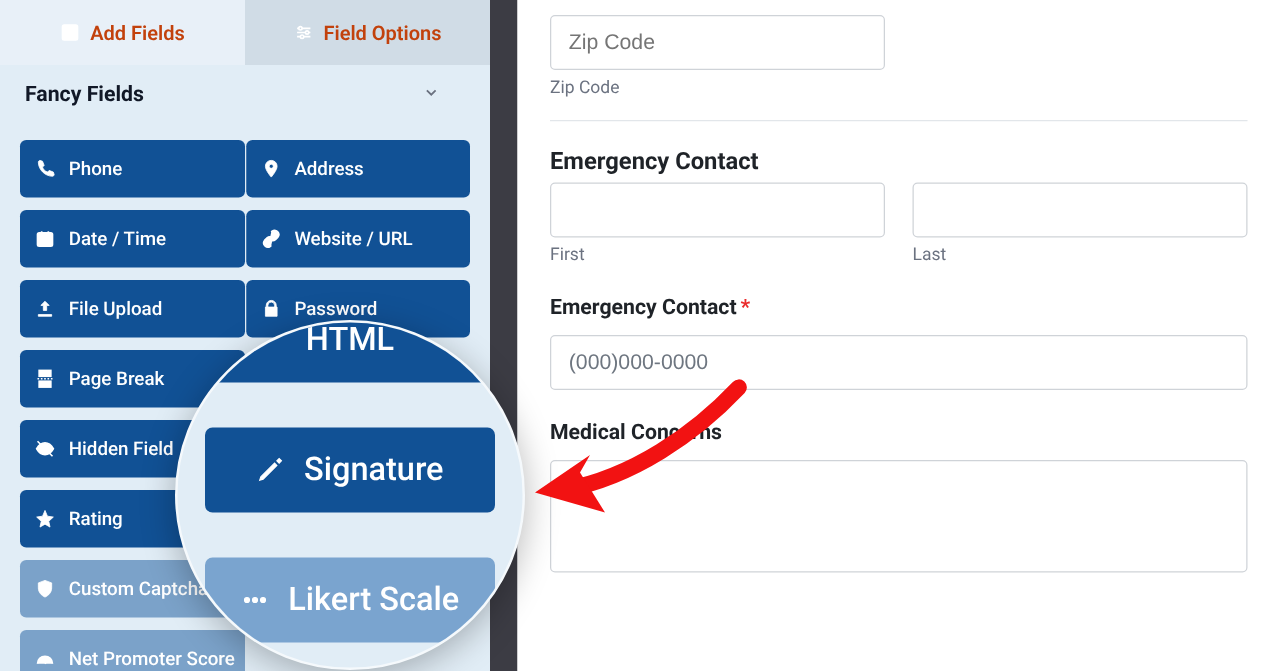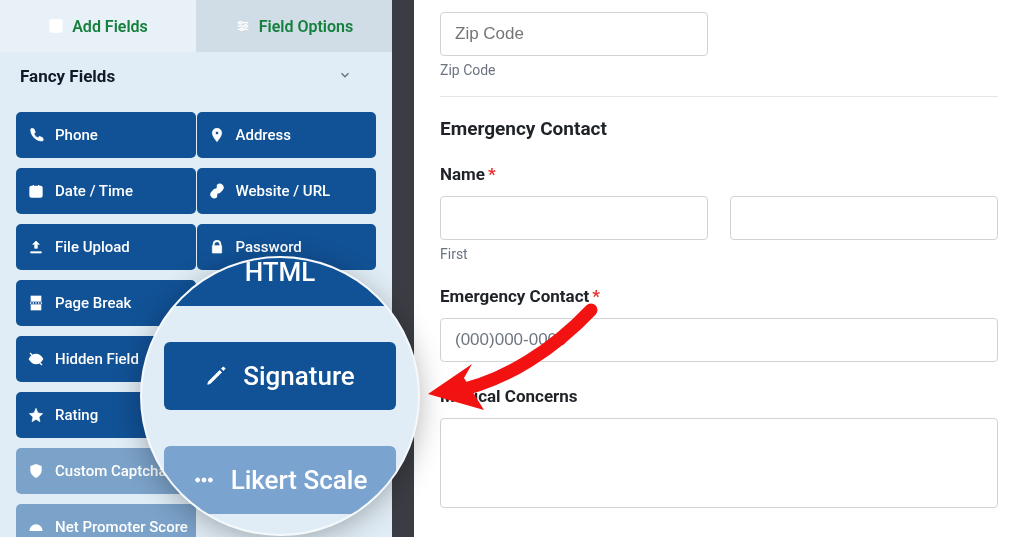--- a/index.html
+++ b/index.html
@@ -28,21 +28,21 @@
       background: #d0dce6;
     }
     .tab {
       flex: 1;
       display: flex;
       align-items: center;
       justify-content: center;
       gap: 8px;
       font-size: 16px;
       font-weight: 600;
-      color: #15803d;
+      color: #c2410c;
       cursor: pointer;
     }
     .tab.active { background: #e8f0f8; }
 
     .section-header {
       display: flex;
       justify-content: space-between;
       align-items: center;
       padding: 14px 40px 10px 20px;
       font-size: 17px;
@@ -345,30 +345,28 @@
       <input class="input" placeholder="Zip Code" style="">
       <span class="sublabel">Zip Code</span>
     </div>
     <div class="col"></div>
   </div>
 
   <div class="section-divider"></div>
 
   <div class="section-title">Emergency Contact</div>
 
-  <span class="label">
-    <span>Name</span><span class="req">*</span>
-  </span>
   <div class="row">
     <div class="col">
       <input class="input" style="">
       <span class="sublabel">First</span>
     </div>
     <div class="col">
       <input class="input" style="">
+      <span class="sublabel">Last</span>
     </div>
   </div>
 
   <span class="label">
     <span>Emergency Contact</span><span class="req">*</span>
   </span>
   <input class="input" style="color: rgb(110, 118, 128);" value="(000)000-0000">
 
   <span class="label">Medical Concerns</span>
   <textarea class="textarea" style=""></textarea>

